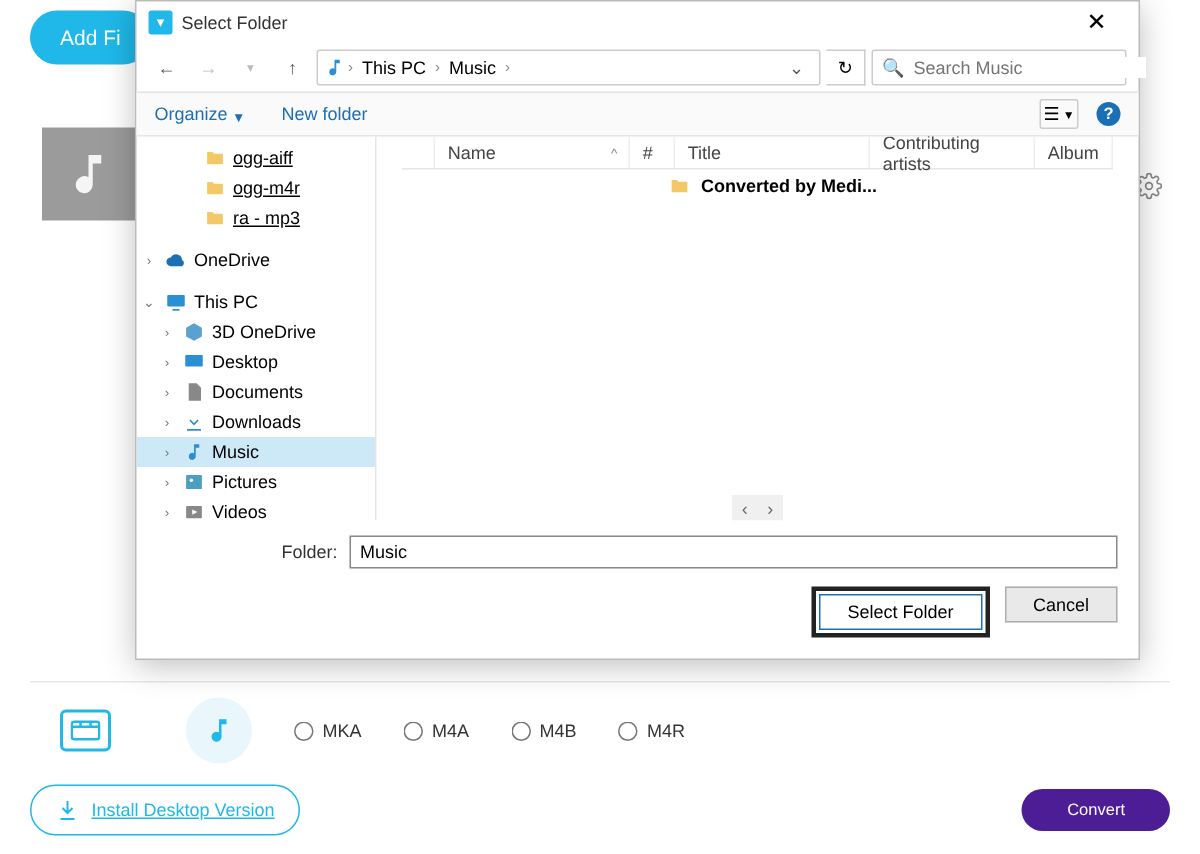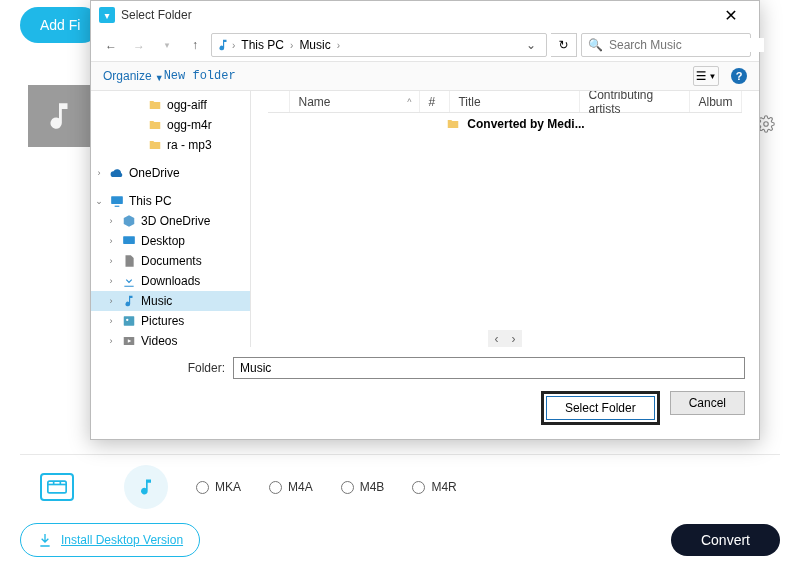--- a/index.html
+++ b/index.html
@@ -13,54 +13,54 @@
 .bg-thumb svg { width: 34px; height: 34px; fill:#fff; opacity:.9; }
 .bg-gear { position:absolute; top:115px; right:25px; color:#888; }
 .bg-bottom { position:absolute; bottom:60px; left:20px; right:20px; border-top:1px solid #e8e8e8; padding-top:10px; display:flex; align-items:center; gap:20px; }
 .video-ic { width:34px; height:28px; border:2px solid #1fb8e8; border-radius:4px; display:flex; align-items:center; justify-content:center; color:#1fb8e8; margin-left:20px; }
 .audio-ic { width:44px; height:44px; border-radius:50%; background:#e9f6fb; display:flex; align-items:center; justify-content:center; margin-left:30px; }
 .audio-ic svg{width:20px;height:20px;fill:#1fb8e8;}
 .formats { display:flex; gap:28px; margin-left:8px; }
 .formats label { display:flex; align-items:center; gap:6px; font-size:14px; color:#333; }
 .bg-footer { position:absolute; bottom:12px; left:20px; right:20px; display:flex; justify-content:space-between; align-items:center; }
 .install-btn { border:1px solid #1fb8e8; color:#1fb8e8; background:#fff; border-radius:20px; padding:8px 16px; display:flex; align-items:center; gap:8px; font-size:14px;text-decoration:underline; }
-.convert-btn { background:#0f172a; color:#fff; border:none; border-radius:18px; padding:8px 30px; font-size:14px; }
+.convert-btn { background:#4c1d95; color:#fff; border:none; border-radius:18px; padding:8px 30px; font-size:11px; }
 
 
 .dialog { position:absolute; top:0; left:90px; width:670px; height:440px; background:#fff; border:1px solid #bbb; box-shadow:0 4px 20px rgba(0,0,0,.25); display:flex; flex-direction:column; }
 .title-bar { height:28px; display:flex; align-items:center; padding:0 8px; }
 .title-bar .app-ic { width:16px; height:16px; background:#1fb8e8; border-radius:2px; margin-right:6px; display:flex; align-items:center; justify-content:center; color:#fff; font-size:10px; }
 .title-bar .title { flex:1; color:#333; }
 .title-bar .close { width:40px; text-align:center; cursor:pointer; font-size:16px; }
 .nav-bar { height:32px; display:flex; align-items:center; padding:0 8px; gap:4px; }
 .nav-arrow { width:24px; height:24px; display:flex; align-items:center; justify-content:center; color:#555; cursor:pointer; }
 .nav-arrow.disabled{color:#bbb;}
 .breadcrumb { flex:1; height:24px; border:1px solid #ccc; border-radius:2px; display:flex; align-items:center; padding:0 4px; gap:2px; }
 .breadcrumb .bc-seg { display:flex; align-items:center; gap:4px; padding:0 4px; }
 .breadcrumb .sep { color:#888; font-size:10px; }
 .bc-drop{margin-left:auto;color:#555;padding:0 6px;}
 .refresh { width:26px; height:24px; border:1px solid #ccc; border-left:none; display:flex; align-items:center; justify-content:center; }
 .search-box { width:170px; height:24px; border:1px solid #ccc; border-radius:2px; display:flex; align-items:center; padding:0 6px; gap:6px; color:#888; }
 .toolbar { height:30px; border-top:1px solid #e5e5e5; border-bottom:1px solid #e5e5e5; display:flex; align-items:center; padding:0 12px; background:#fafafa; }
 .tb-link { color:#1a6fb5; cursor:pointer; display:flex; align-items:flex-end; gap:3px; }
-.tb-link.newf{font-family:Liberation Mono, monospace;}
+.tb-link.newf{margin-left:24px;}
 .tb-right { margin-left:auto; display:flex; align-items:center; gap:12px; }
 .view-btn { width:26px; height:20px; border:1px solid #ccc; border-radius:2px; display:flex; align-items:center; justify-content:center; }
 .help-ic { width:16px; height:16px; border-radius:50%; background:#1a6fb5; color:#fff; display:flex; align-items:center; justify-content:center; font-size:11px; font-weight:bold; }
 
 .body { flex:1; display:flex; overflow:hidden; }
 .tree { width:160px; border-right:1px solid #e5e5e5; overflow-y:auto; padding:4px 0; }
 .tree-item { height:20px; display:flex; align-items:center; padding-left:6px; gap:4px; cursor:pointer; white-space:nowrap; }
 .tree-item.selected { background:#cde8f6; }
 .expander { width:12px; color:#777; font-size:9px; text-align:center; }
 .tree-ic { width:16px; height:14px; display:flex; align-items:center; justify-content:center; }
 .folder-ic { fill:#f3c968; }
 .lvl0 { padding-left:2px; }
 .lvl1 { padding-left:14px; }
-.lvl2 { padding-left:40px; }
+.lvl2 { padding-left:28px;text-decoration:underline; }
 
 .list { flex:1; display:flex; flex-direction:column; position:relative;align-items:center; }
 .list-header { height:22px; border-bottom:1px solid #e5e5e5; display:flex; align-items:center; color:#444; }
 .list-header .col { padding:0 8px; border-right:1px solid #eee; height:100%; display:flex; align-items:center; gap:4px; }
 .list-body { flex:1; overflow:auto;font-weight:bold; }
 .list-row { height:22px; display:flex; align-items:center; padding-left:20px; gap:6px; cursor:pointer; }
 .h-scroll { height:17px; background:#f0f0f0; display:flex; align-items:center; }
 .h-scroll .arrow{width:17px;text-align:center;color:#666;}
 .h-scroll .track{flex:1;height:100%;}
 

